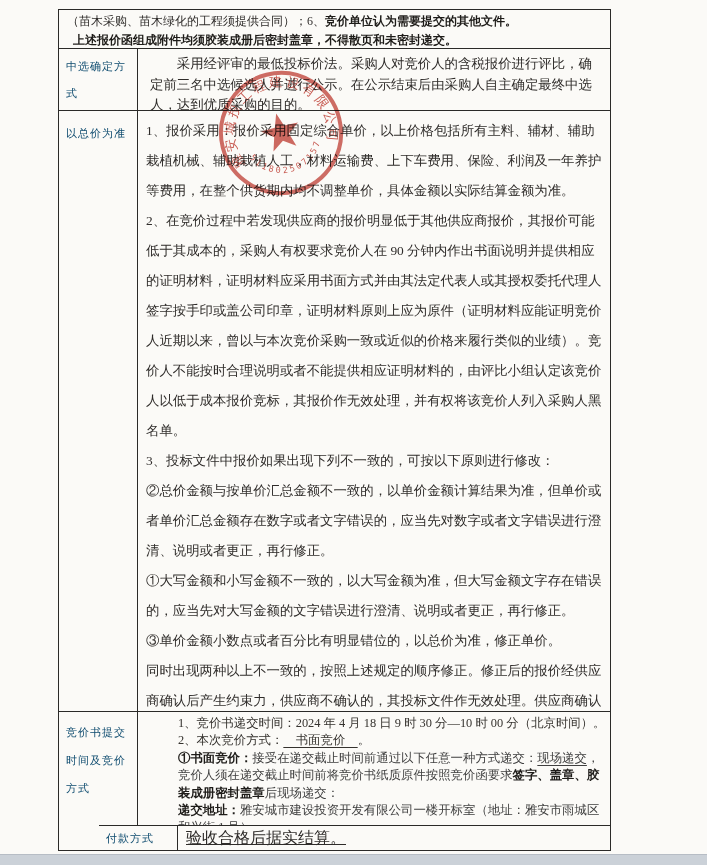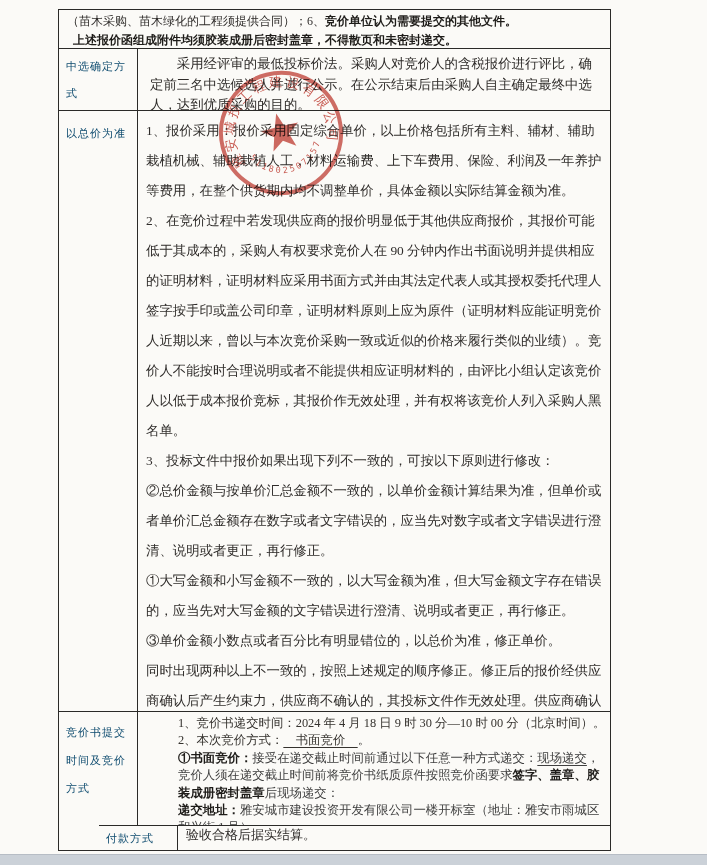--- a/index.html
+++ b/index.html
@@ -44,21 +44,21 @@
   
   .r4{height:114px;gap:6px;}
   .r4 .hcell{line-height:28px;padding-top:6px;align-items:flex-start;}
   .r4 .ccell{padding-top:3px;font-size:12.4px;line-height:17.4px;color:#35322e;margin-left:26px;}
   .r4 .ccell p{margin:0;}
   .grey{color:#404040;}
   .u{text-decoration:underline;text-underline-offset:3px;}
   
   .r5{flex:1;margin-left:40px;}
   .r5 .hcell{line-height:16px;}
-  .r5 .ccell{font-size:13px;display:flex;}
+  .r5 .ccell{font-size:16px;display:flex;align-items:center;text-decoration:underline;}
   
   .seal{
     position:absolute;left:206px;top:58px;width:150px;height:150px;
     mix-blend-mode:multiply;opacity:.82;pointer-events:none;
   }
   
   .scan-strip{
     position:absolute;left:0;top:854px;width:707px;height:11px;
     border-top:1px solid #b7bdc5;
   }

